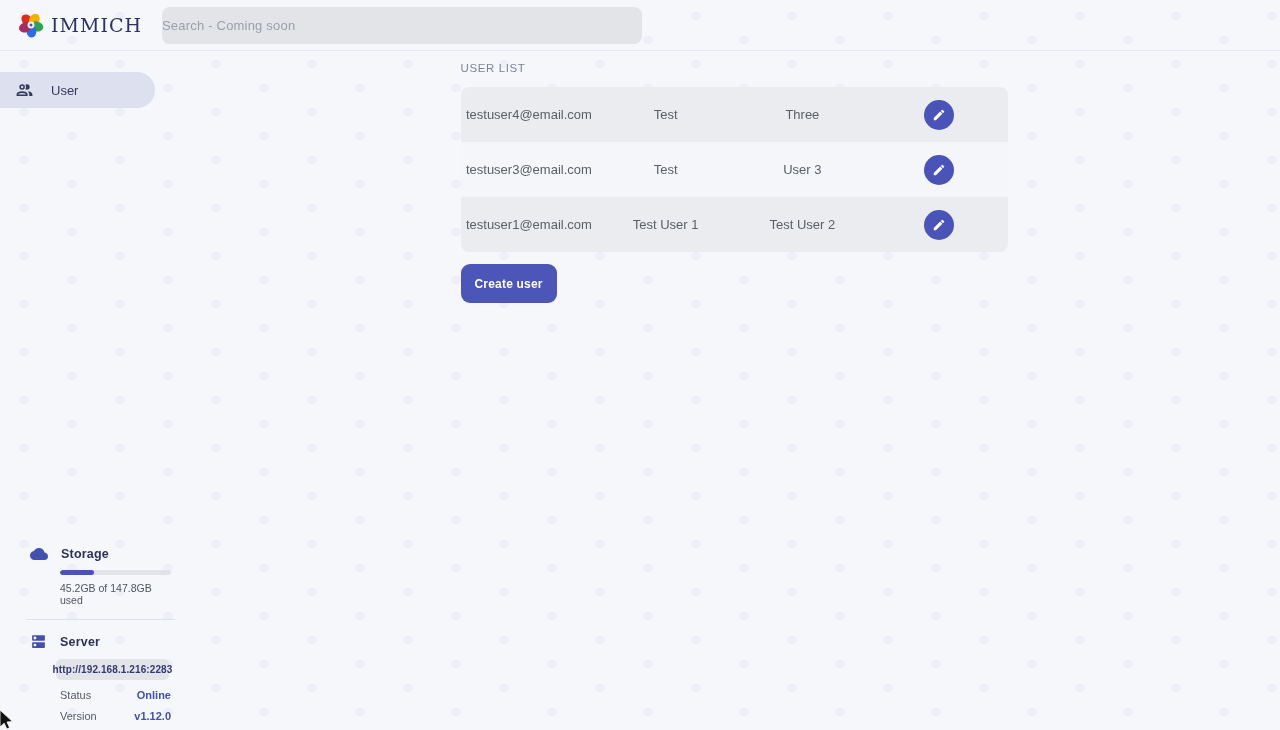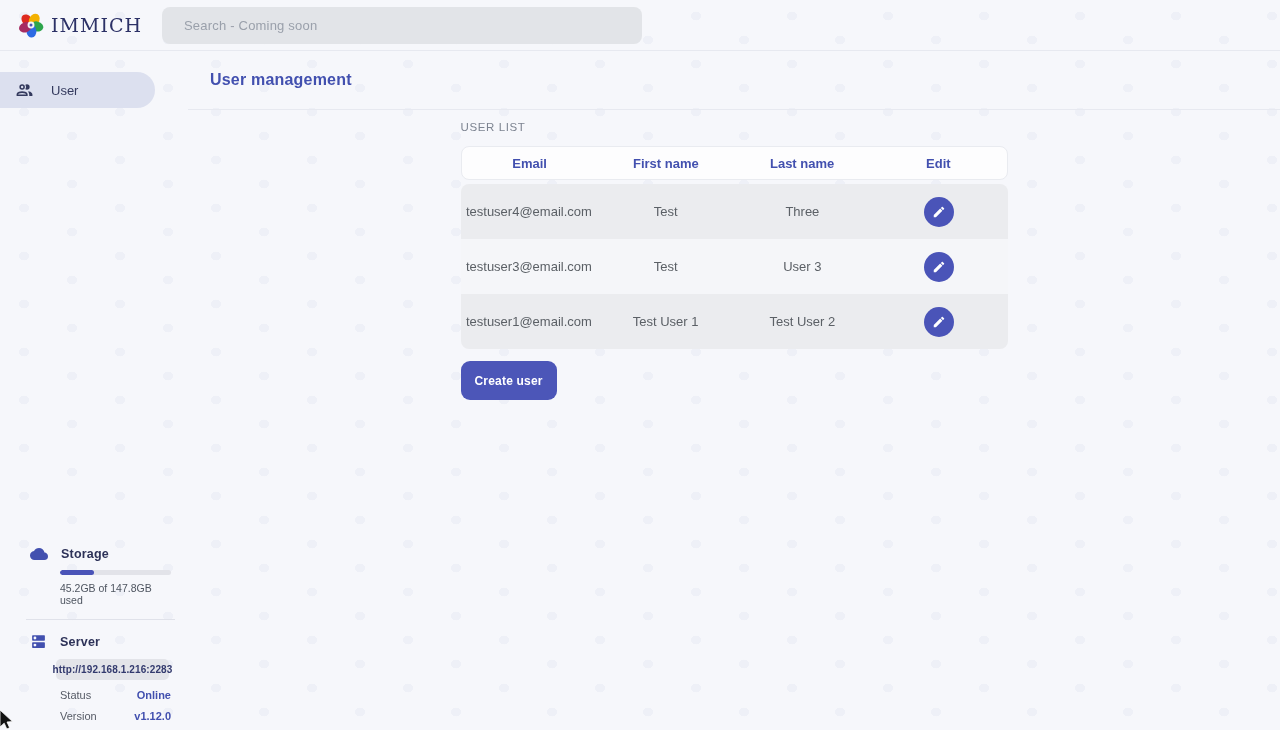--- a/index.html
+++ b/index.html
@@ -23,21 +23,21 @@
     position:relative;
   }
   .brand { display:flex; align-items:center; gap:7px; padding-left:18px; width:162px; }
   .brand-text {
     font-family:"DejaVu Serif", serif;
     font-size:19px; color:#2c3166; letter-spacing:1px; font-weight:400;
   }
   .search {
     width:480px; height:37px; margin-left:0;
     background:#e2e4e8; border-radius:8px;
-    display:flex; align-items:center; padding-left:22px;
+    display:flex; align-items:center; 
   }
   .search span { color:#9aa0ab; font-size:13px; letter-spacing:0.2px; }
   .top-right { position:absolute; right:14px; top:0; height:47px; display:flex; align-items:center; gap:18px; }
   .admin-link {
     color:#4250af; font-size:13px; font-weight:bold;
     text-decoration:underline; cursor:pointer; letter-spacing:0.2px;
   }
   .avatar {
     width:33px; height:33px; border-radius:50%;
     background:radial-gradient(circle at 42% 32%, #c89c58 0%, #a97c3e 45%, #8a5f2b 75%, #6e4a20 100%);
@@ -169,33 +169,24 @@
         <span class="v">Online</span>
       </div>
       <div class="kv-row">
         <span class="k">Version</span>
         <span class="v">v1.12.0</span>
       </div>
     </div>
   </aside>
 
   <main class="main">
-    <div class="page-head">
-      <h1 class="page-title">User management</h1>
-    </div>
 
     <div class="content">
       <div class="section-label">USER LIST</div>
 
-      <div class="thead">
-        <div class="th">Email</div>
-        <div class="th">First name</div>
-        <div class="th">Last name</div>
-        <div class="th">Edit</div>
-      </div>
 
       <div class="tbody">
         <div class="trow odd">
           <div class="td">testuser4@email.com</div>
           <div class="td">Test</div>
           <div class="td">Three</div>
           <div class="td">
             <button class="edit-btn">
               <svg width="14" height="14" viewBox="0 0 24 24">
                 <path fill="#ffffff" d="M20.71,7.04C21.1,6.65 21.1,6 20.71,5.63L18.37,3.29C18,2.9 17.35,2.9 16.96,3.29L15.12,5.12L18.87,8.87M3,17.25V21H6.75L17.81,9.93L14.06,6.18L3,17.25Z"></path>

